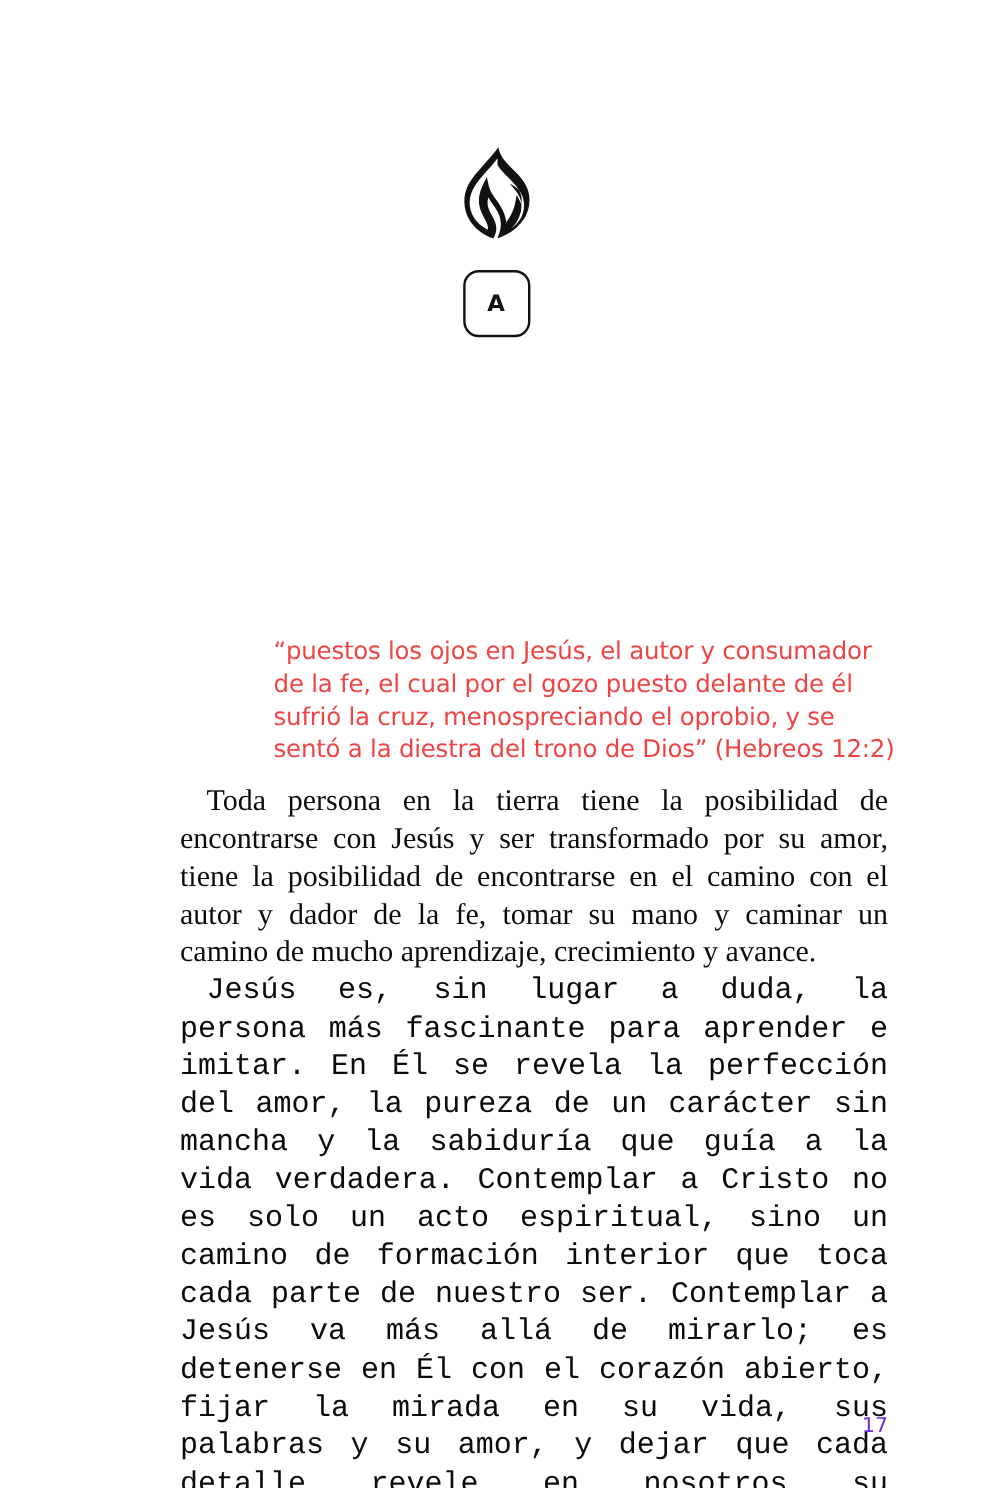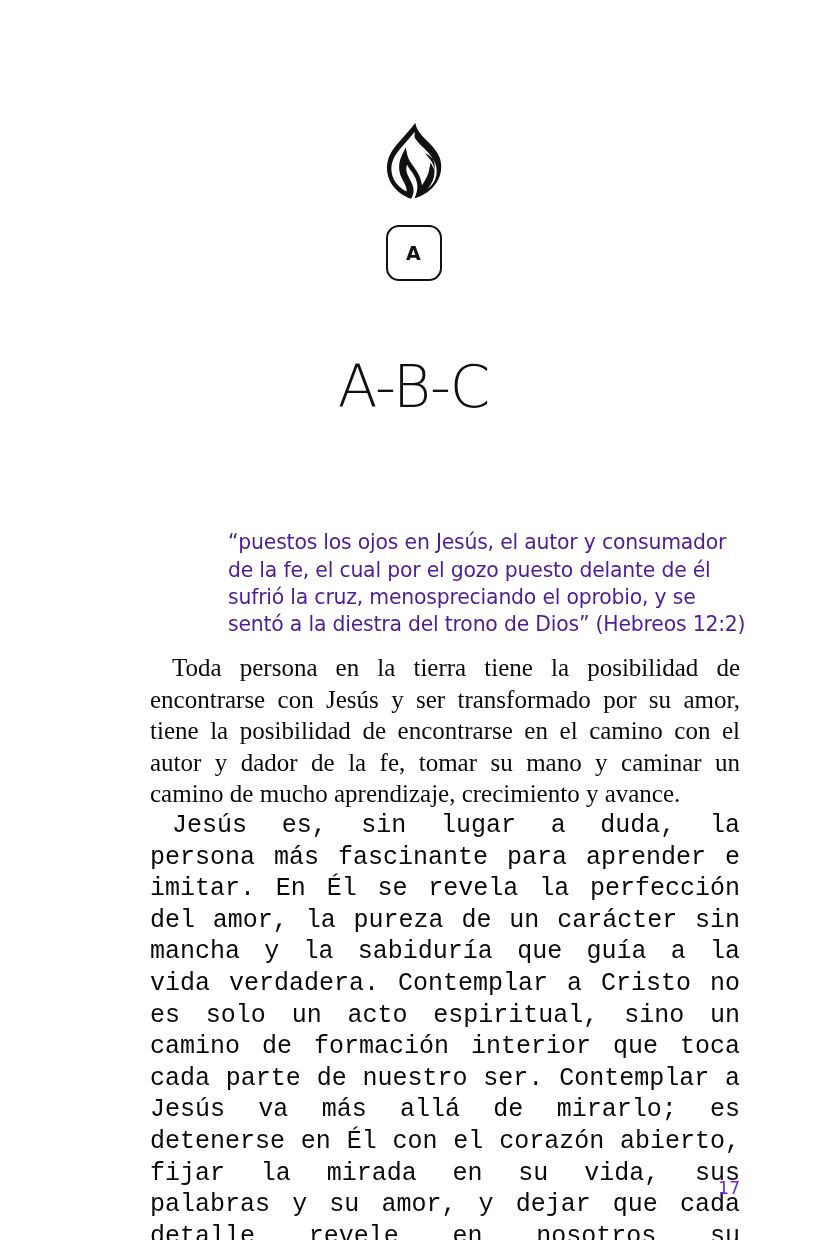--- a/index.html
+++ b/index.html
@@ -79,21 +79,21 @@
   
   .epigraph {
     position: absolute;
     top: 509px;
     left: 188px;
     width: 522px;
     font-family: "DejaVu Sans", "Liberation Sans", sans-serif;
     font-size: 20.4px;
     line-height: 27.2px;
     letter-spacing: -0.2px;
-    color: #4c1d95;
+    color: #ef4444;
     text-align: left;
   }
 
   
   .body-copy {
     position: absolute;
     top: 652px;
     left: 150px;
     width: 590px;
   }
@@ -180,21 +180,20 @@
                  C50.8 56.0 51.8 48.4 49.4 41.8
                  C47.6 36.8 43.6 32.8 38.8 31.3 Z"></path>
       </g>
     </svg>
 
     <div class="letter-badge">
       <span class="letter-badge-text">A</span>
     </div>
   </div>
 
-  <h1 class="chapter-title">A-B-C</h1>
 
   <blockquote class="epigraph">“puestos los ojos en Jesús, el autor y consumador de la fe, el cual por el gozo puesto delante de él sufrió la cruz, menospreciando el oprobio, y se sentó a la diestra del trono de Dios” (Hebreos 12:2)</blockquote>
 
   <div class="body-copy">
     <p class="body-paragraph">Toda persona en la tierra tiene la posibilidad de encontrarse con Jesús y ser transformado por su amor, tiene la posibilidad de encontrarse en el camino con el autor y dador de la fe, tomar su mano y caminar un camino de mucho aprendizaje, crecimiento y avance.</p>
     <p class="body-paragraph">Jesús es, sin lugar a duda, la persona más fascinante para aprender e imitar. En Él se revela la perfección del amor, la pureza de un carácter sin mancha y la sabiduría que guía a la vida verdadera. Contemplar a Cristo no es solo un acto espiritual, sino un camino de formación interior que toca cada parte de nuestro ser. Contemplar a Jesús va más allá de mirarlo; es detenerse en Él con el corazón abierto, fijar la mirada en su vida, sus palabras y su amor, y dejar que cada detalle revele en nosotros su sabiduría, su pureza y la perfección del amor. Mirarlo así no solo enseña, sino que transforma.</p>
   </div>
 
   <div class="folio">17</div>
 

